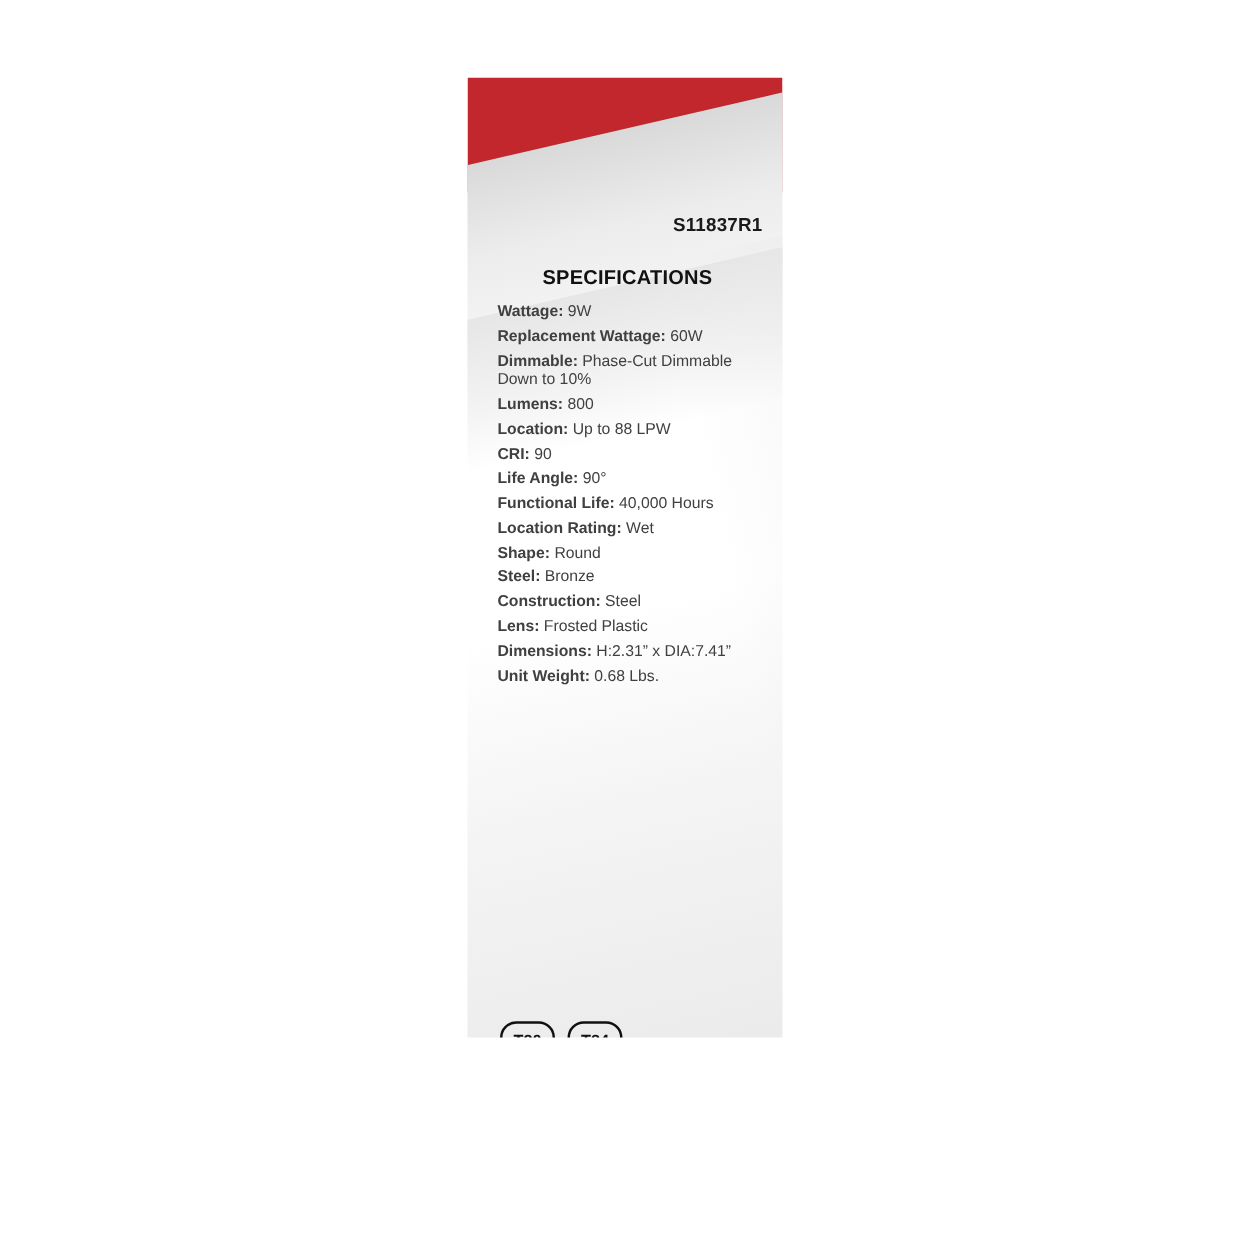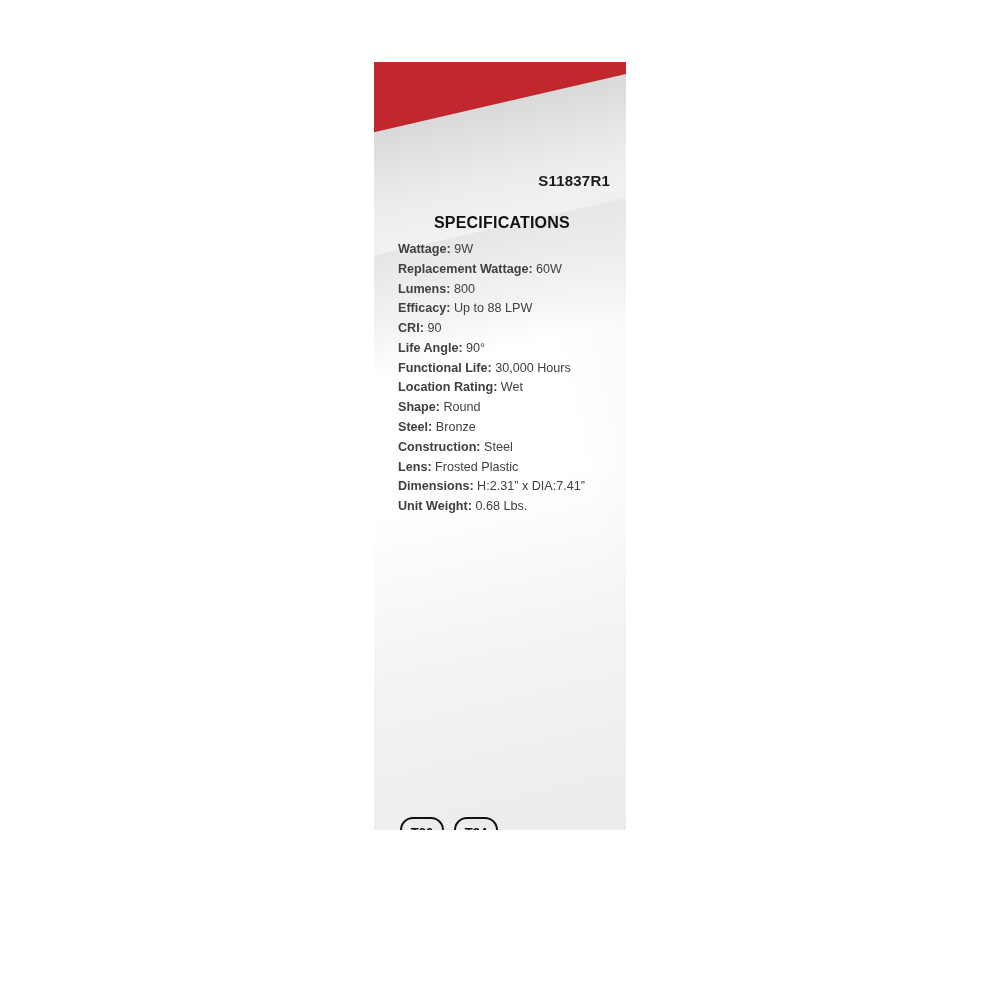--- a/index.html
+++ b/index.html
@@ -262,25 +262,26 @@
 
     <div class="panel-content">
 
       <div class="sku">S11837R1</div>
 
       <div class="spec-title">SPECIFICATIONS</div>
 
       <div class="spec-list">
         <div class="spec-row"><span class="k">Wattage:</span> <span class="v">9W</span></div>
         <div class="spec-row"><span class="k">Replacement Wattage:</span> <span class="v">60W</span></div>
+        <div class="spec-row"><span class="k">Dimmable:</span> <span class="v">Phase-Cut Dimmable Down to 10%</span></div>
         <div class="spec-row"><span class="k">Lumens:</span> <span class="v">800</span></div>
-        <div class="spec-row"><span class="k">Efficacy:</span> <span class="v">Up to 88 LPW</span></div>
+        <div class="spec-row"><span class="k">Location:</span> <span class="v">Up to 88 LPW</span></div>
         <div class="spec-row"><span class="k">CRI:</span> <span class="v">90</span></div>
         <div class="spec-row"><span class="k">Life Angle:</span> <span class="v">90°</span></div>
-        <div class="spec-row"><span class="k">Functional Life:</span> <span class="v">30,000 Hours</span></div>
+        <div class="spec-row"><span class="k">Functional Life:</span> <span class="v">40,000 Hours</span></div>
         <div class="spec-row"><span class="k">Location Rating:</span> <span class="v">Wet</span></div>
         <div class="spec-row"><span class="k">Shape:</span> <span class="v">Round</span></div>
         <div class="spec-row"><span class="k">Steel:</span> <span class="v">Bronze</span></div>
         <div class="spec-row"><span class="k">Construction:</span> <span class="v">Steel</span></div>
         <div class="spec-row"><span class="k">Lens:</span> <span class="v">Frosted Plastic</span></div>
         <div class="spec-row"><span class="k">Dimensions:</span> <span class="v">H:2.31” x DIA:7.41”</span></div>
         <div class="spec-row"><span class="k">Unit Weight:</span> <span class="v">0.68 Lbs.</span></div>
       </div>
 
       <div class="badges-t">

